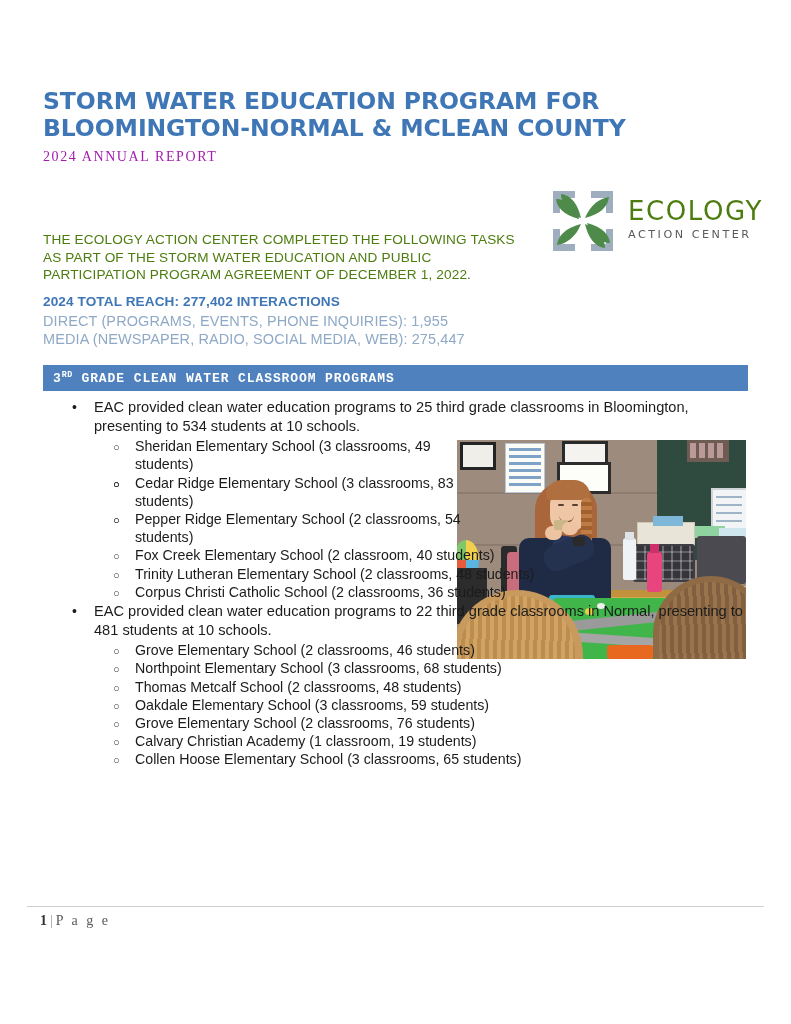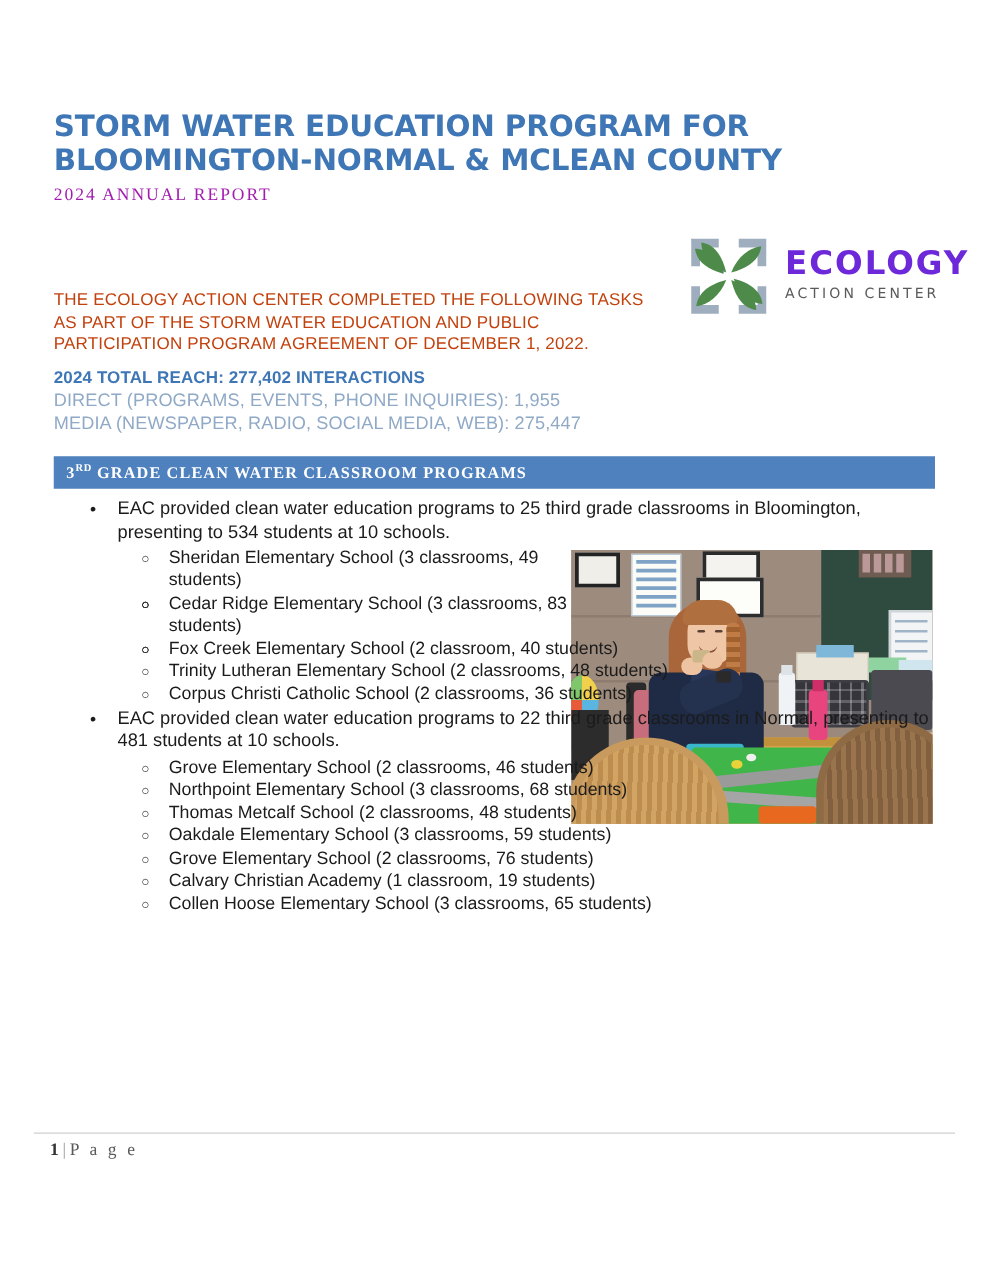--- a/index.html
+++ b/index.html
@@ -62,44 +62,44 @@
     left: 0; top: 0;
     width: 74px; height: 74px;
   }
   .logo-text {
     position: absolute;
     left: 82px;
     top: 13px;
   }
   .logo-name {
     font-family: "DejaVu Sans", sans-serif;
-    font-weight: bold;
+    font-weight: normal;
     font-size: 26px;
     letter-spacing: 1.6px;
-    color: #6d28d9;
+    color: #4d7c0f;
     line-height: 28px;
   }
   .logo-tag {
     font-family: "DejaVu Sans", sans-serif;
     font-size: 11.2px;
     letter-spacing: 2.5px;
     color: #5A5A5A;
     margin-top: 3px;
   }
 
   
   .intro {
     position: absolute;
     left: 43px;
     top: 231px;
     width: 475px;
     font-family: "Liberation Sans", sans-serif;
     font-size: 13.6px;
     line-height: 17.5px;
-    color: #c2410c;
+    color: #4d7c0f;
     letter-spacing: 0.15px;
   }
 
   .reach-block {
     position: absolute;
     left: 43px;
     top: 293px;
     width: 500px;
     font-family: "Liberation Sans", sans-serif;
     font-size: 14px;
@@ -123,21 +123,21 @@
     top: 365px;
     width: 705px;
     height: 26px;
     background: #4E81BD;
     color: #ffffff;
   }
   .section-bar-label {
     position: absolute;
     left: 10px;
     top: 5px;
-    font-family: Liberation Serif, serif;
+    font-family: Liberation Mono, monospace;
     font-weight: bold;
     font-size: 13px;
     letter-spacing: 0.9px;
   }
   .section-bar-label sup {
     font-size: 8.4px;
     vertical-align: super;
     letter-spacing: 0.5px;
   }
 
@@ -478,20 +478,21 @@
           </li>
           <li class="bullet2">
             <span class="b2-marker">○</span>
             <span class="b2-text">Cedar Ridge Elementary School (3 classrooms, 83 students)</span>
           </li>
           <li class="bullet2">
             <span class="b2-marker">○</span>
           </li>
           <li class="bullet2">
             <span class="b2-marker">○</span>
+            <span class="b2-text">Pepper Ridge Elementary School (2 classrooms, 54 students)</span>
           </li>
           <li class="bullet2" style="max-width:640px">
             <span class="b2-marker">○</span>
             <span class="b2-text">Fox Creek Elementary School (2 classroom, 40 students)</span>
           </li>
           <li class="bullet2" style="max-width:640px">
             <span class="b2-marker">○</span>
             <span class="b2-text">Trinity Lutheran Elementary School (2 classrooms, 48 students)</span>
           </li>
           <li class="bullet2" style="max-width:640px">

